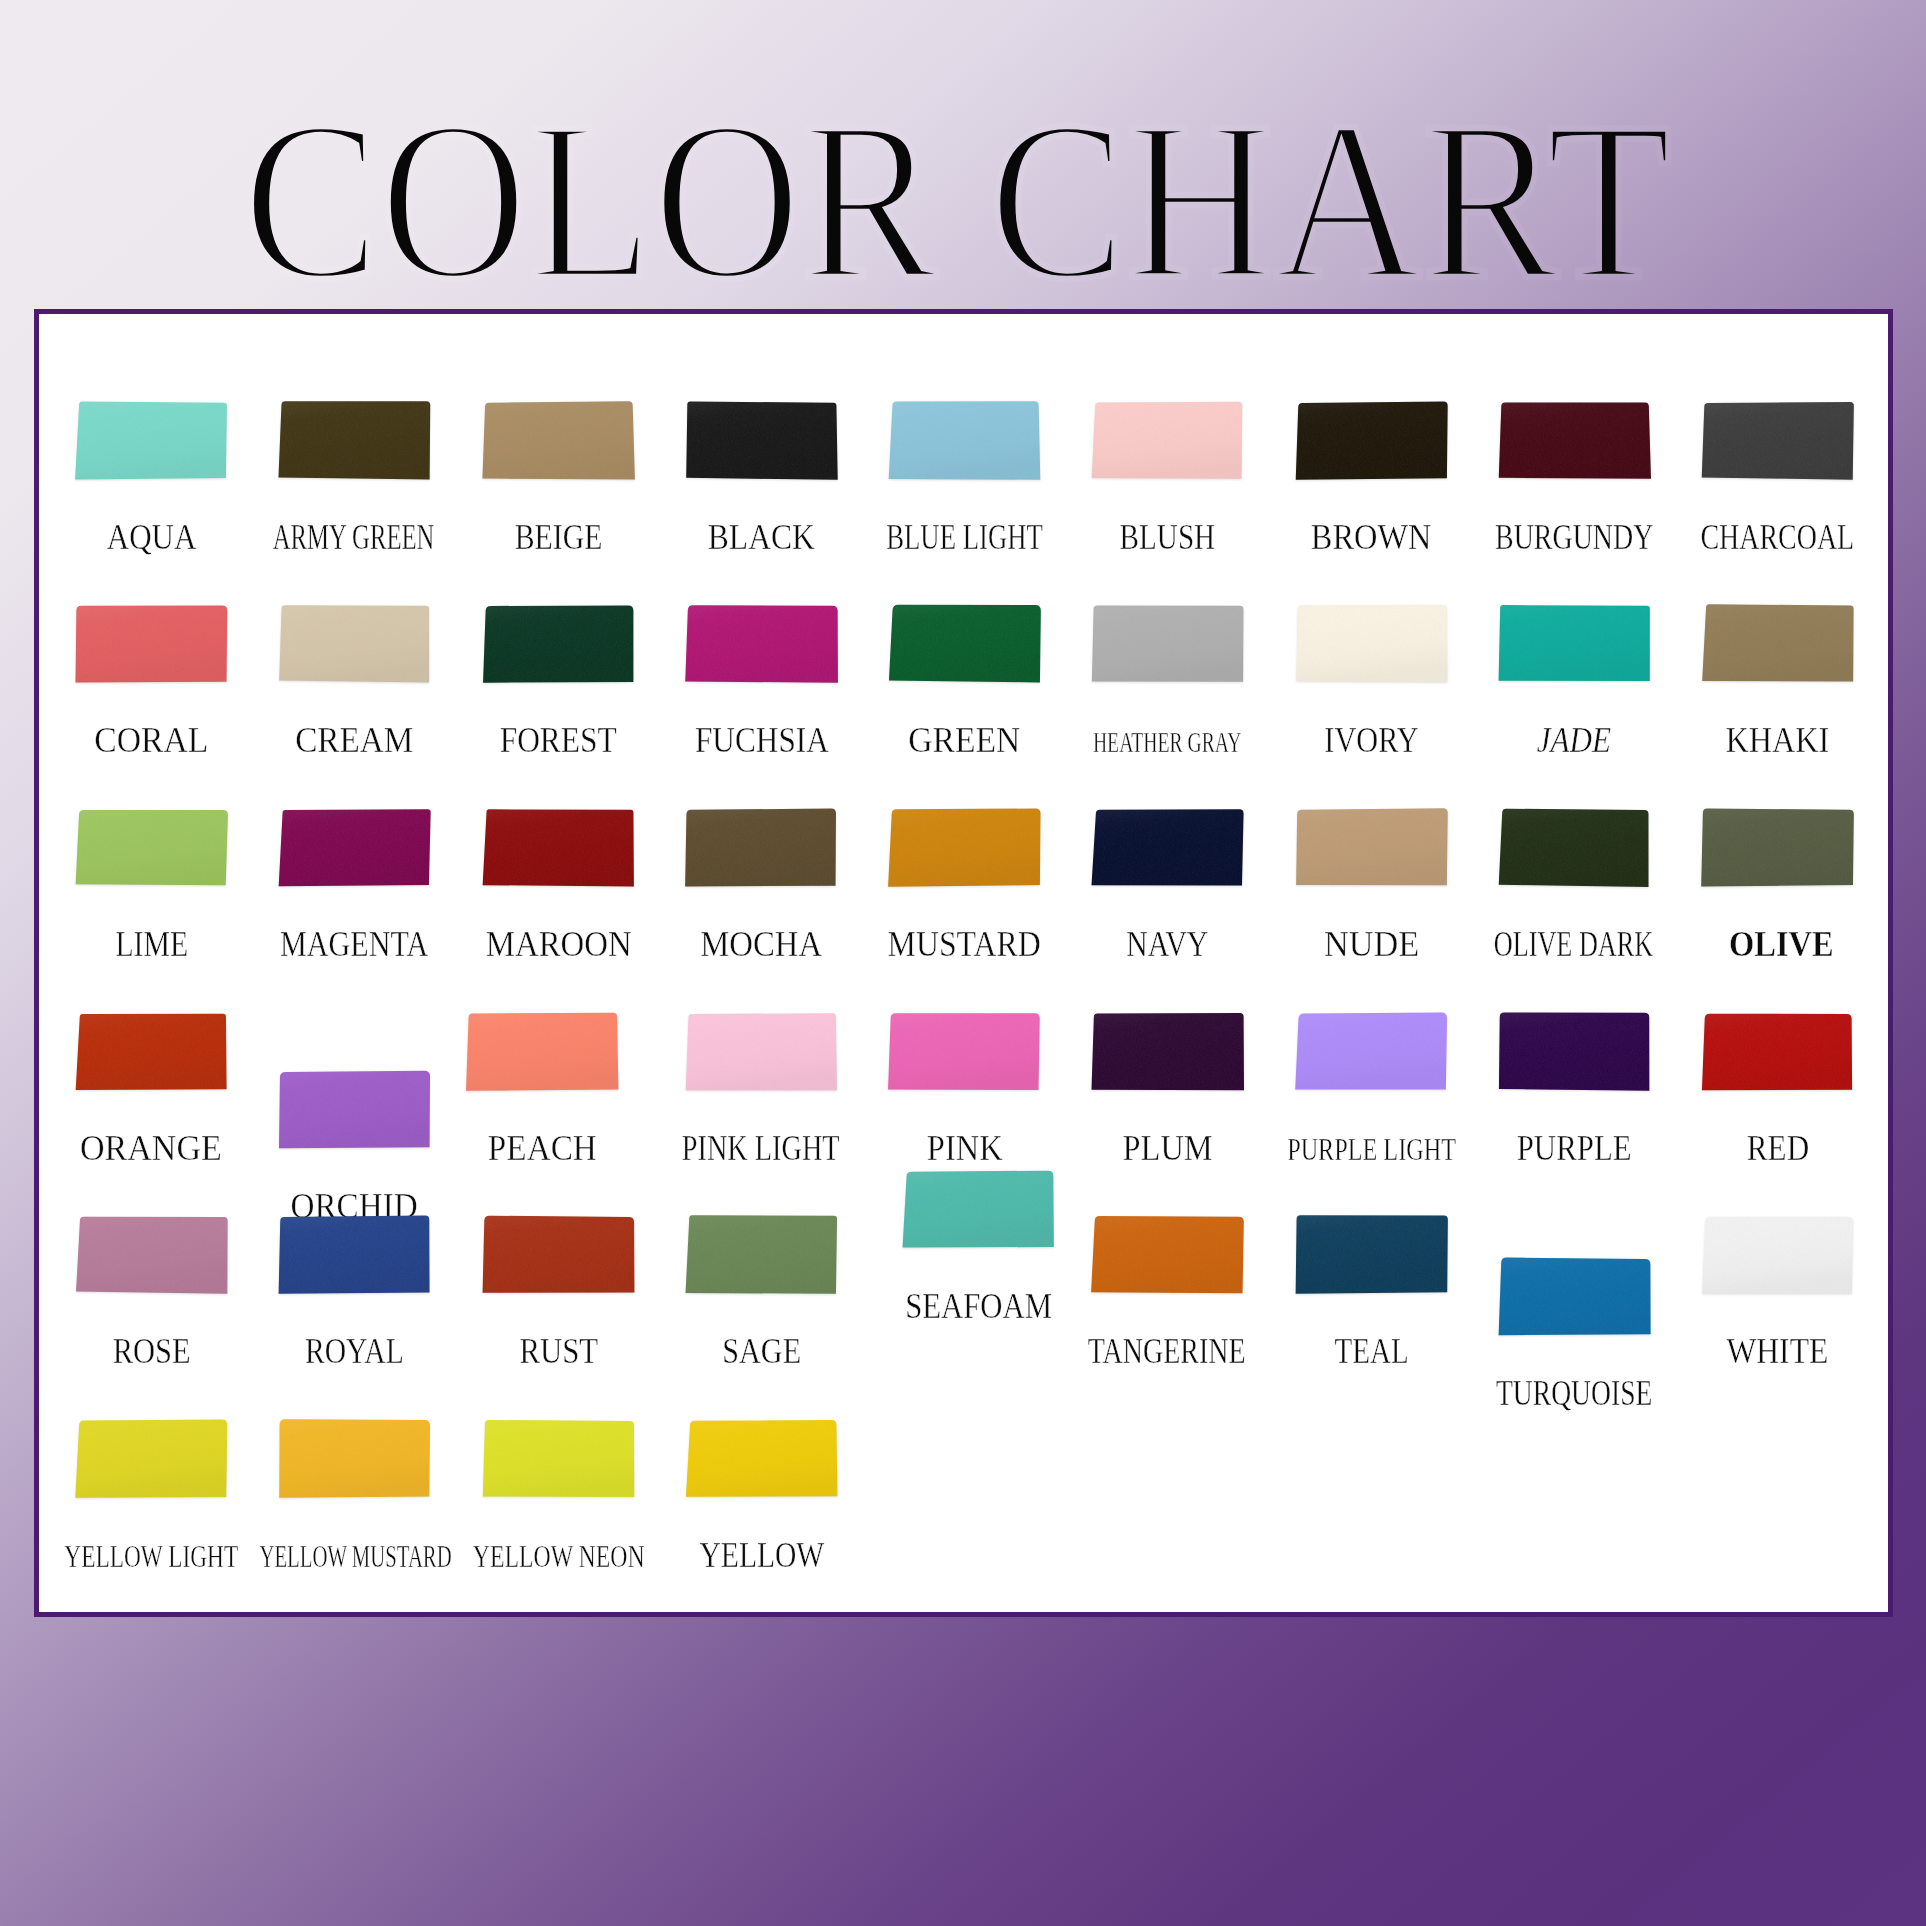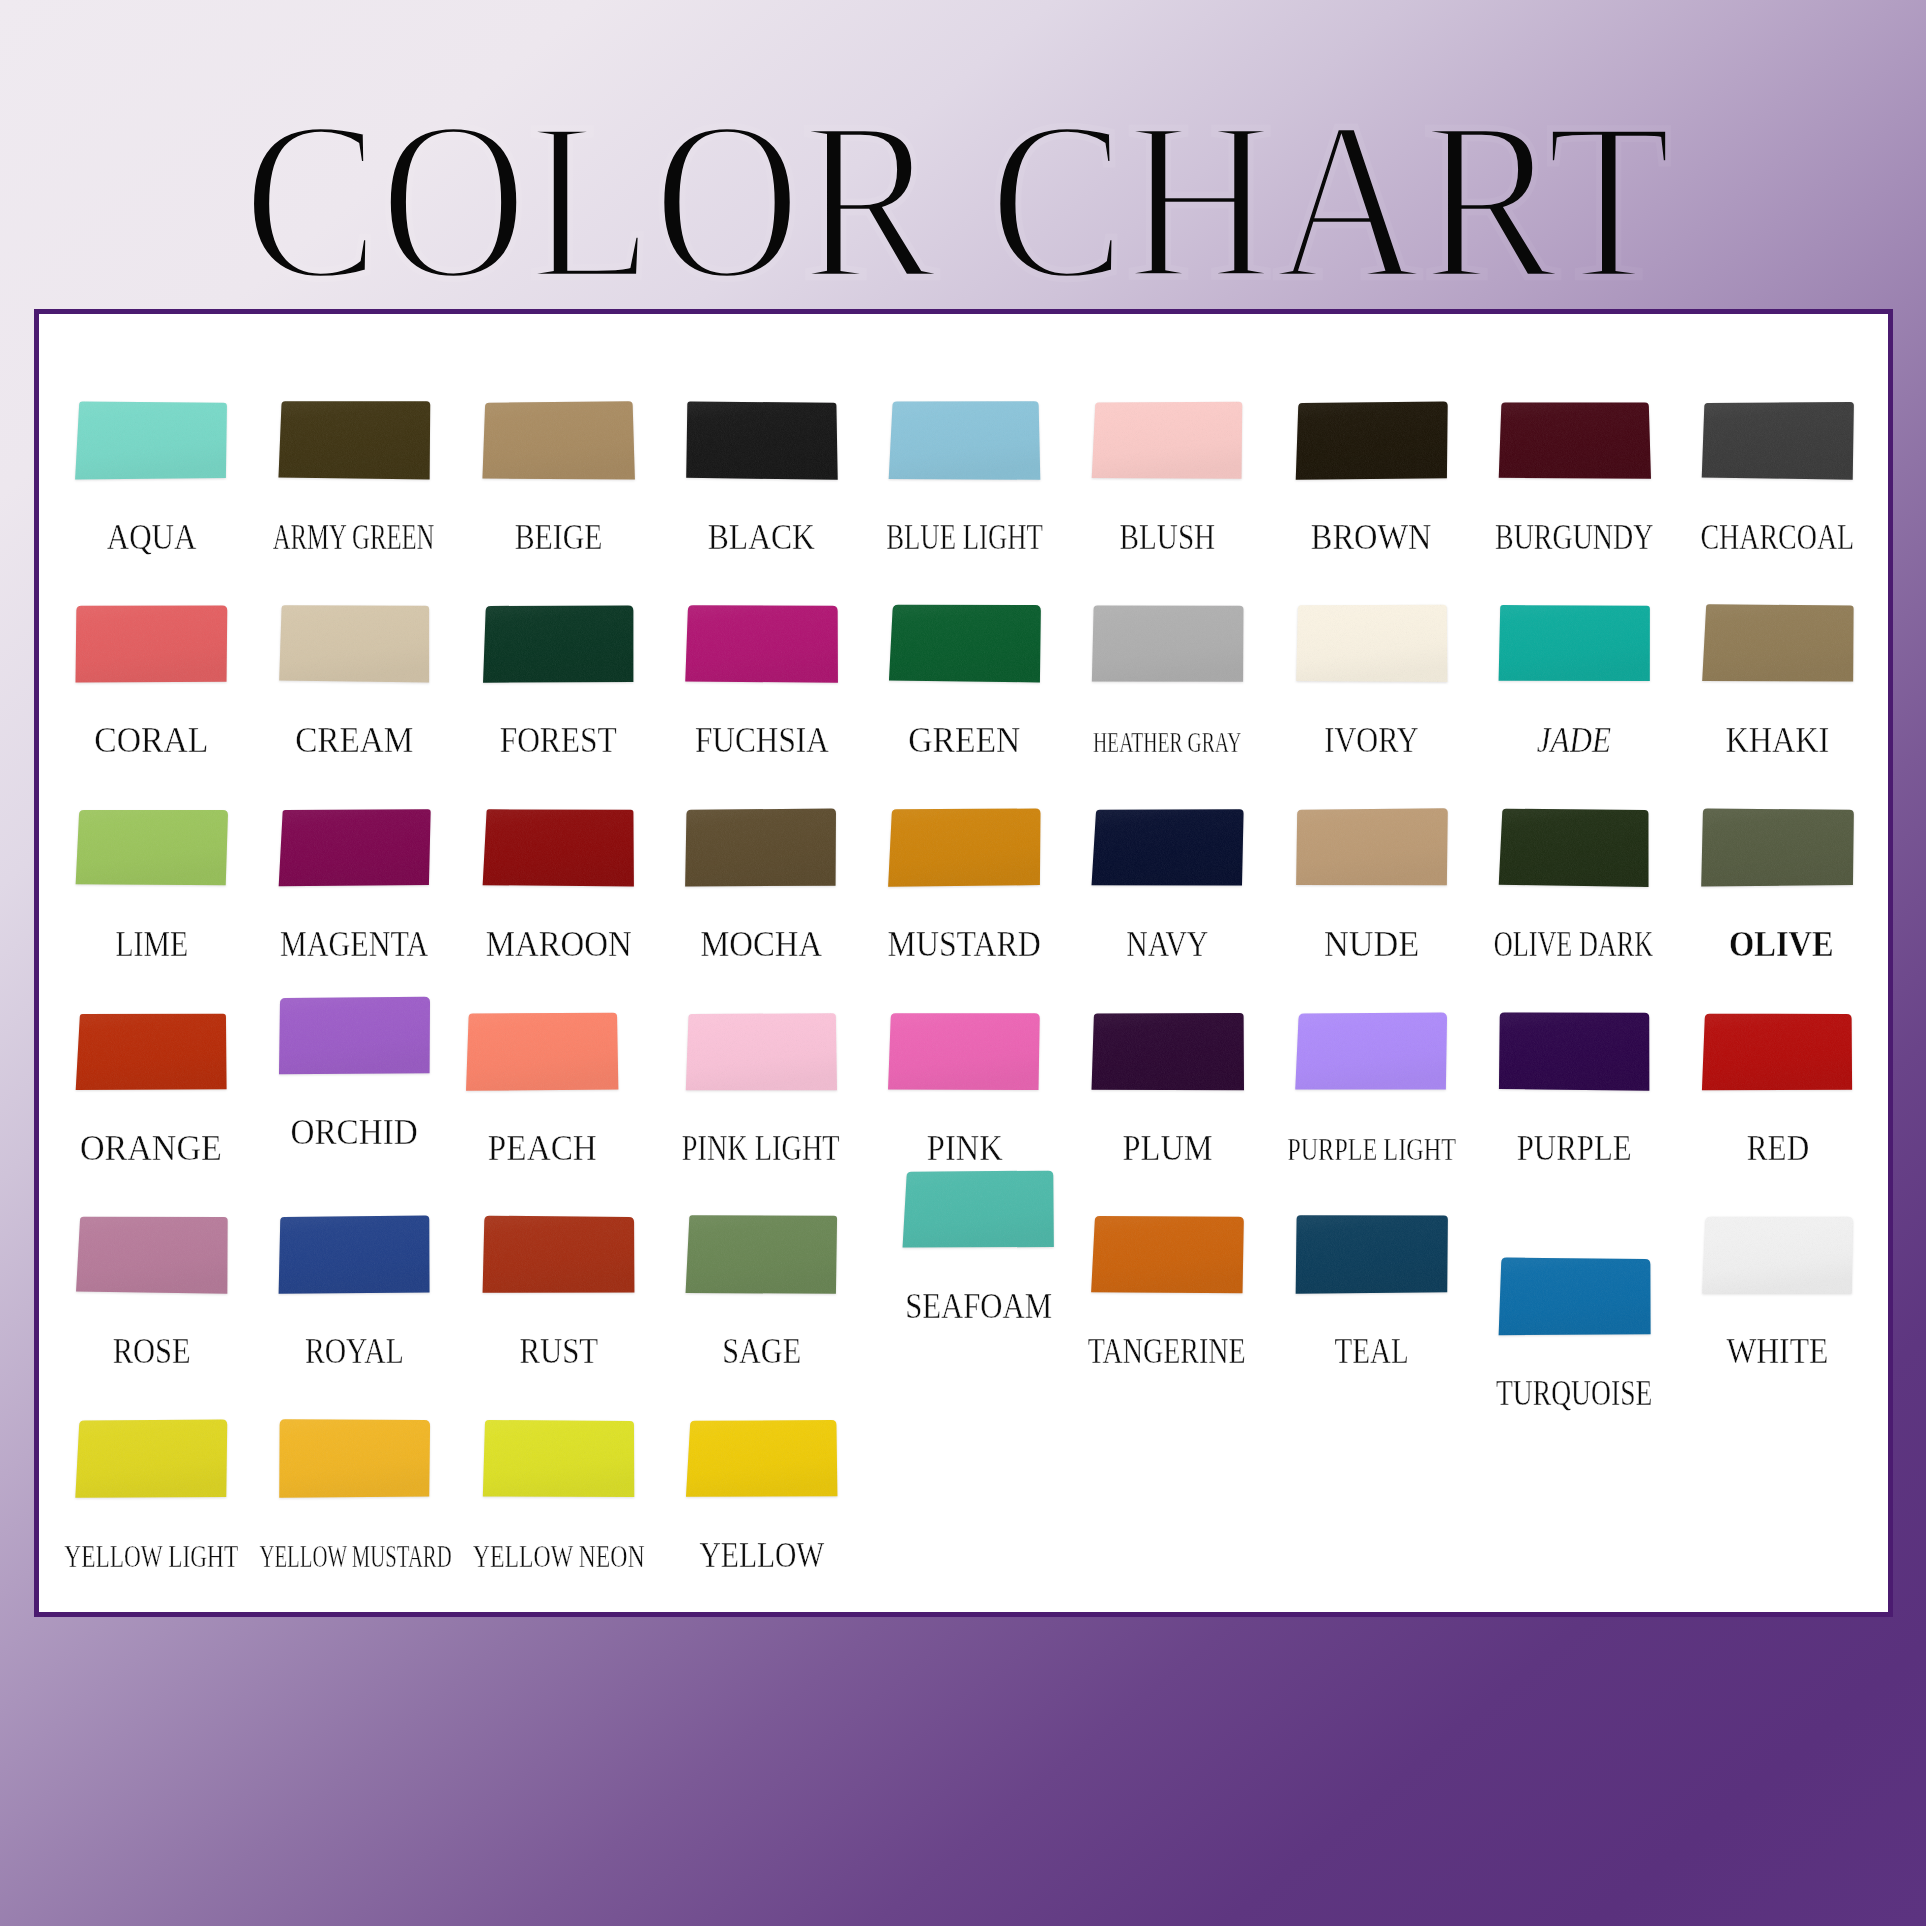--- a/index.html
+++ b/index.html
@@ -506,21 +506,21 @@
               <stop offset="25%" stop-color="rgba(255,255,255,0.012)"></stop>
               <stop offset="68%" stop-color="rgba(0,0,0,0.012)"></stop>
               <stop offset="100%" stop-color="rgba(0,0,0,0.045)"></stop>
             </linearGradient>
           </defs>
           <path d="M 12.055728987568727 2.8304378823304432 L 231.20681482335567 2.527731365211366 Q 235.79115988768172 2.527731365211366 235.79115988768172 7.11207642953741 L 236.80421792564448 120.40744047041994 L 1.0899268118082546 121.73285995632614 L 7.4713839232426835 7.414782946656487 Q 7.4713839232426835 2.8304378823304432 12.055728987568727 2.8304378823304432 Z" fill="url(#sh27)"></path>
           <path d="M 12.055728987568727 2.8304378823304432 L 231.20681482335567 2.527731365211366 Q 235.79115988768172 2.527731365211366 235.79115988768172 7.11207642953741 L 236.80421792564448 120.40744047041994 L 1.0899268118082546 121.73285995632614 L 7.4713839232426835 7.414782946656487 Q 7.4713839232426835 2.8304378823304432 12.055728987568727 2.8304378823304432 Z" fill="#9a9a9a" filter="url(#cloth)"></path>
         </svg>
         <div class="lbl" style="font-size: 35px; color: rgb(12, 12, 12); left: 77px; top: 125px; margin-left: -74px; transform: scaleX(0.973799);">ORANGE</div>
       </div>
-      <div class="cell" style="left: 278px; top: 996px; width: 153px; height: 167px;">
+      <div class="cell" style="left: 278px; top: 1070px; width: 153px; height: 167px;">
         <svg class="swatch" width="153" height="88" viewBox="0 0 239 137">
           <path d="M 11.743893329972707 2.9725228981697 L 228.7770829591882 0.7498003438086016 Q 237.45301310898503 0.7498003438086016 237.45301310898503 9.425730493605442 L 236.76563768531196 120.4915749140855 L 1.5370701840583934 121.88419202508521 L 3.067963180175866 11.648453047966541 Q 3.067963180175866 2.9725228981697 11.743893329972707 2.9725228981697 Z" fill="#9C5BC8"></path>
           <defs>
             <linearGradient id="sh28" x1="0" y1="0" x2="0.25" y2="1">
               <stop offset="0%" stop-color="rgba(255,255,255,0.055)"></stop>
               <stop offset="25%" stop-color="rgba(255,255,255,0.012)"></stop>
               <stop offset="68%" stop-color="rgba(0,0,0,0.012)"></stop>
               <stop offset="100%" stop-color="rgba(0,0,0,0.045)"></stop>
             </linearGradient>
           </defs>

